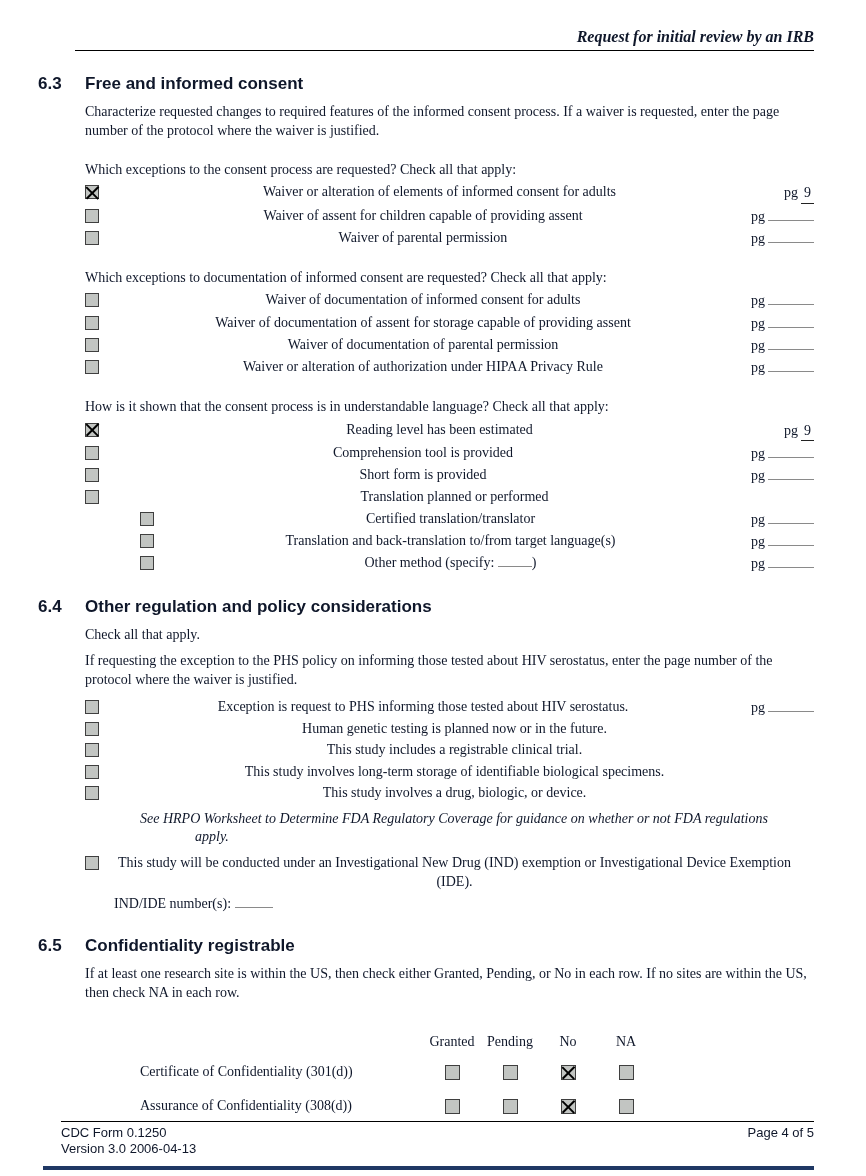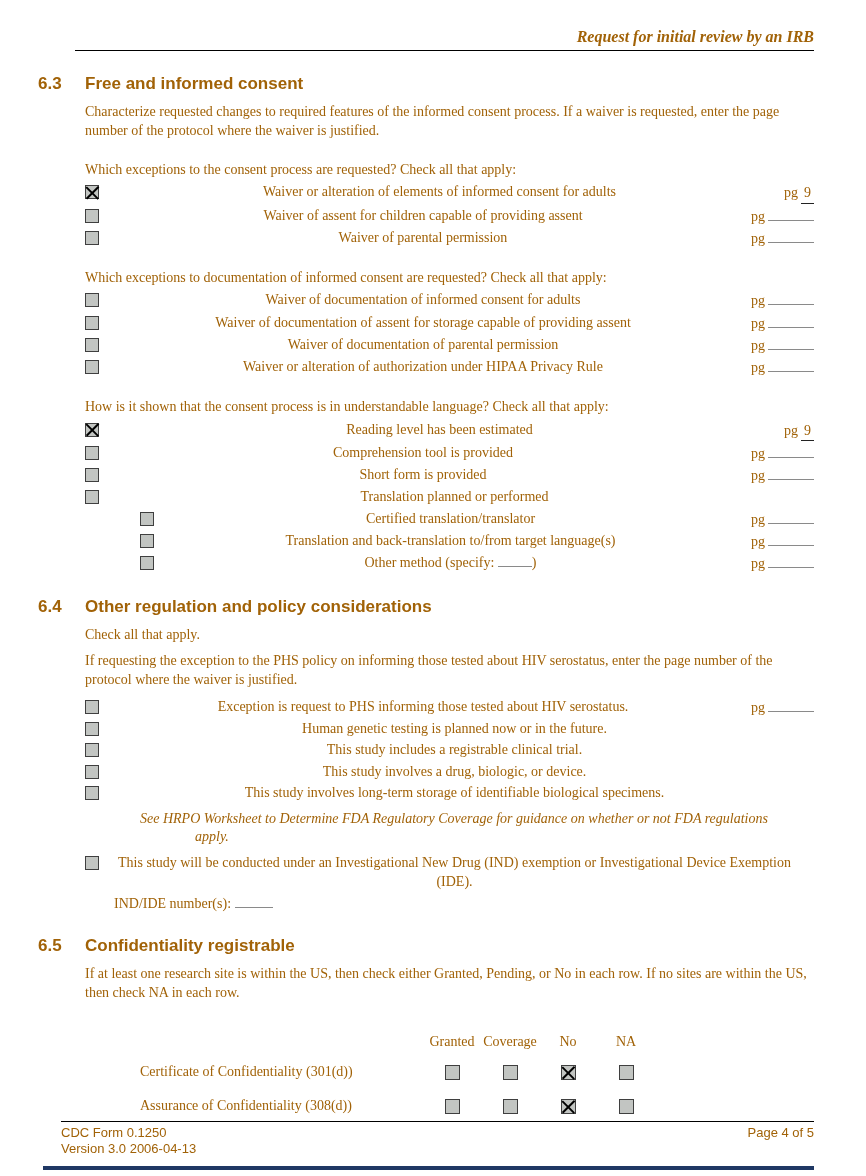--- a/index.html
+++ b/index.html
@@ -2,21 +2,21 @@
 <html style="--cb-fill: #c2c5c2; --cb-border: #3f3f3f; --bottom-rule: #1f3864;"><head>
 <meta charset="utf-8">
 <style>
   * { box-sizing: border-box; margin: 0; padding: 0; }
   html, body { background: #ffffff; }
   .page {
     position: relative;
     width: 866px;
     height: 1176px;
     background: #ffffff;
-    color: #a16207;
+    color: #0f172a;
     font-family: "Liberation Serif", serif;
     font-size: 14px;
     line-height: 1.34;
     padding: 26px 52px 8px 38px;
     overflow: hidden;
   }
   
   .hdr { margin-left: 37px; }
   .hdr-title {
     text-align: right;
@@ -231,25 +231,25 @@
             <div class="cb-row">
               <span class="checkbox"></span>
               <span class="cb-label">Human genetic testing is planned now or in the future.</span>
             </div>
             <div class="cb-row">
               <span class="checkbox"></span>
               <span class="cb-label">This study includes a registrable clinical trial.</span>
             </div>
             <div class="cb-row">
               <span class="checkbox"></span>
+              <span class="cb-label">This study involves long-term storage of identifiable biological specimens.</span>
+            </div>
+            <div class="cb-row">
+              <span class="checkbox"></span>
               <span class="cb-label">This study involves a drug, biologic, or device.</span>
-            </div>
-            <div class="cb-row">
-              <span class="checkbox"></span>
-              <span class="cb-label">This study involves long-term storage of identifiable biological specimens.</span>
             </div>
             <p class="fda-note">See HRPO Worksheet to Determine FDA Regulatory Coverage for guidance on whether or not FDA regulations apply.</p>
             <div class="cb-row">
               <span class="checkbox"></span>
               <span class="cb-label">This study will be conducted under an Investigational New Drug (IND) exemption or Investigational Device Exemption (IDE).</span>
             </div>
             <div class="sub-line"><span>IND/IDE number(s): </span><span class="blank-line"></span></div>
           </div>
         </div>
       </section>
@@ -257,21 +257,21 @@
         <div class="sec-head">
           <span class="sec-num">6.5</span>
           <span class="sec-title">Confidentiality registrable</span>
         </div>
         <div class="sec-body">
           <p class="intro">If at least one research site is within the US, then check either Granted, Pending, or No in each row. If no sites are within the US, then check NA in each row.</p>
           <div class="conf-table">
             <div class="tbl-head">
               <span class="tbl-label-spacer"></span>
               <span class="tbl-col">Granted</span>
-              <span class="tbl-col">Coverage</span>
+              <span class="tbl-col">Pending</span>
               <span class="tbl-col">No</span>
               <span class="tbl-col">NA</span>
             </div>
             <div class="tbl-row">
               <span class="tbl-row-label">Certificate of Confidentiality (301(d))</span>
               <span class="tbl-cell">
                 <span class="checkbox"></span>
               </span>
               <span class="tbl-cell">
                 <span class="checkbox"></span>

